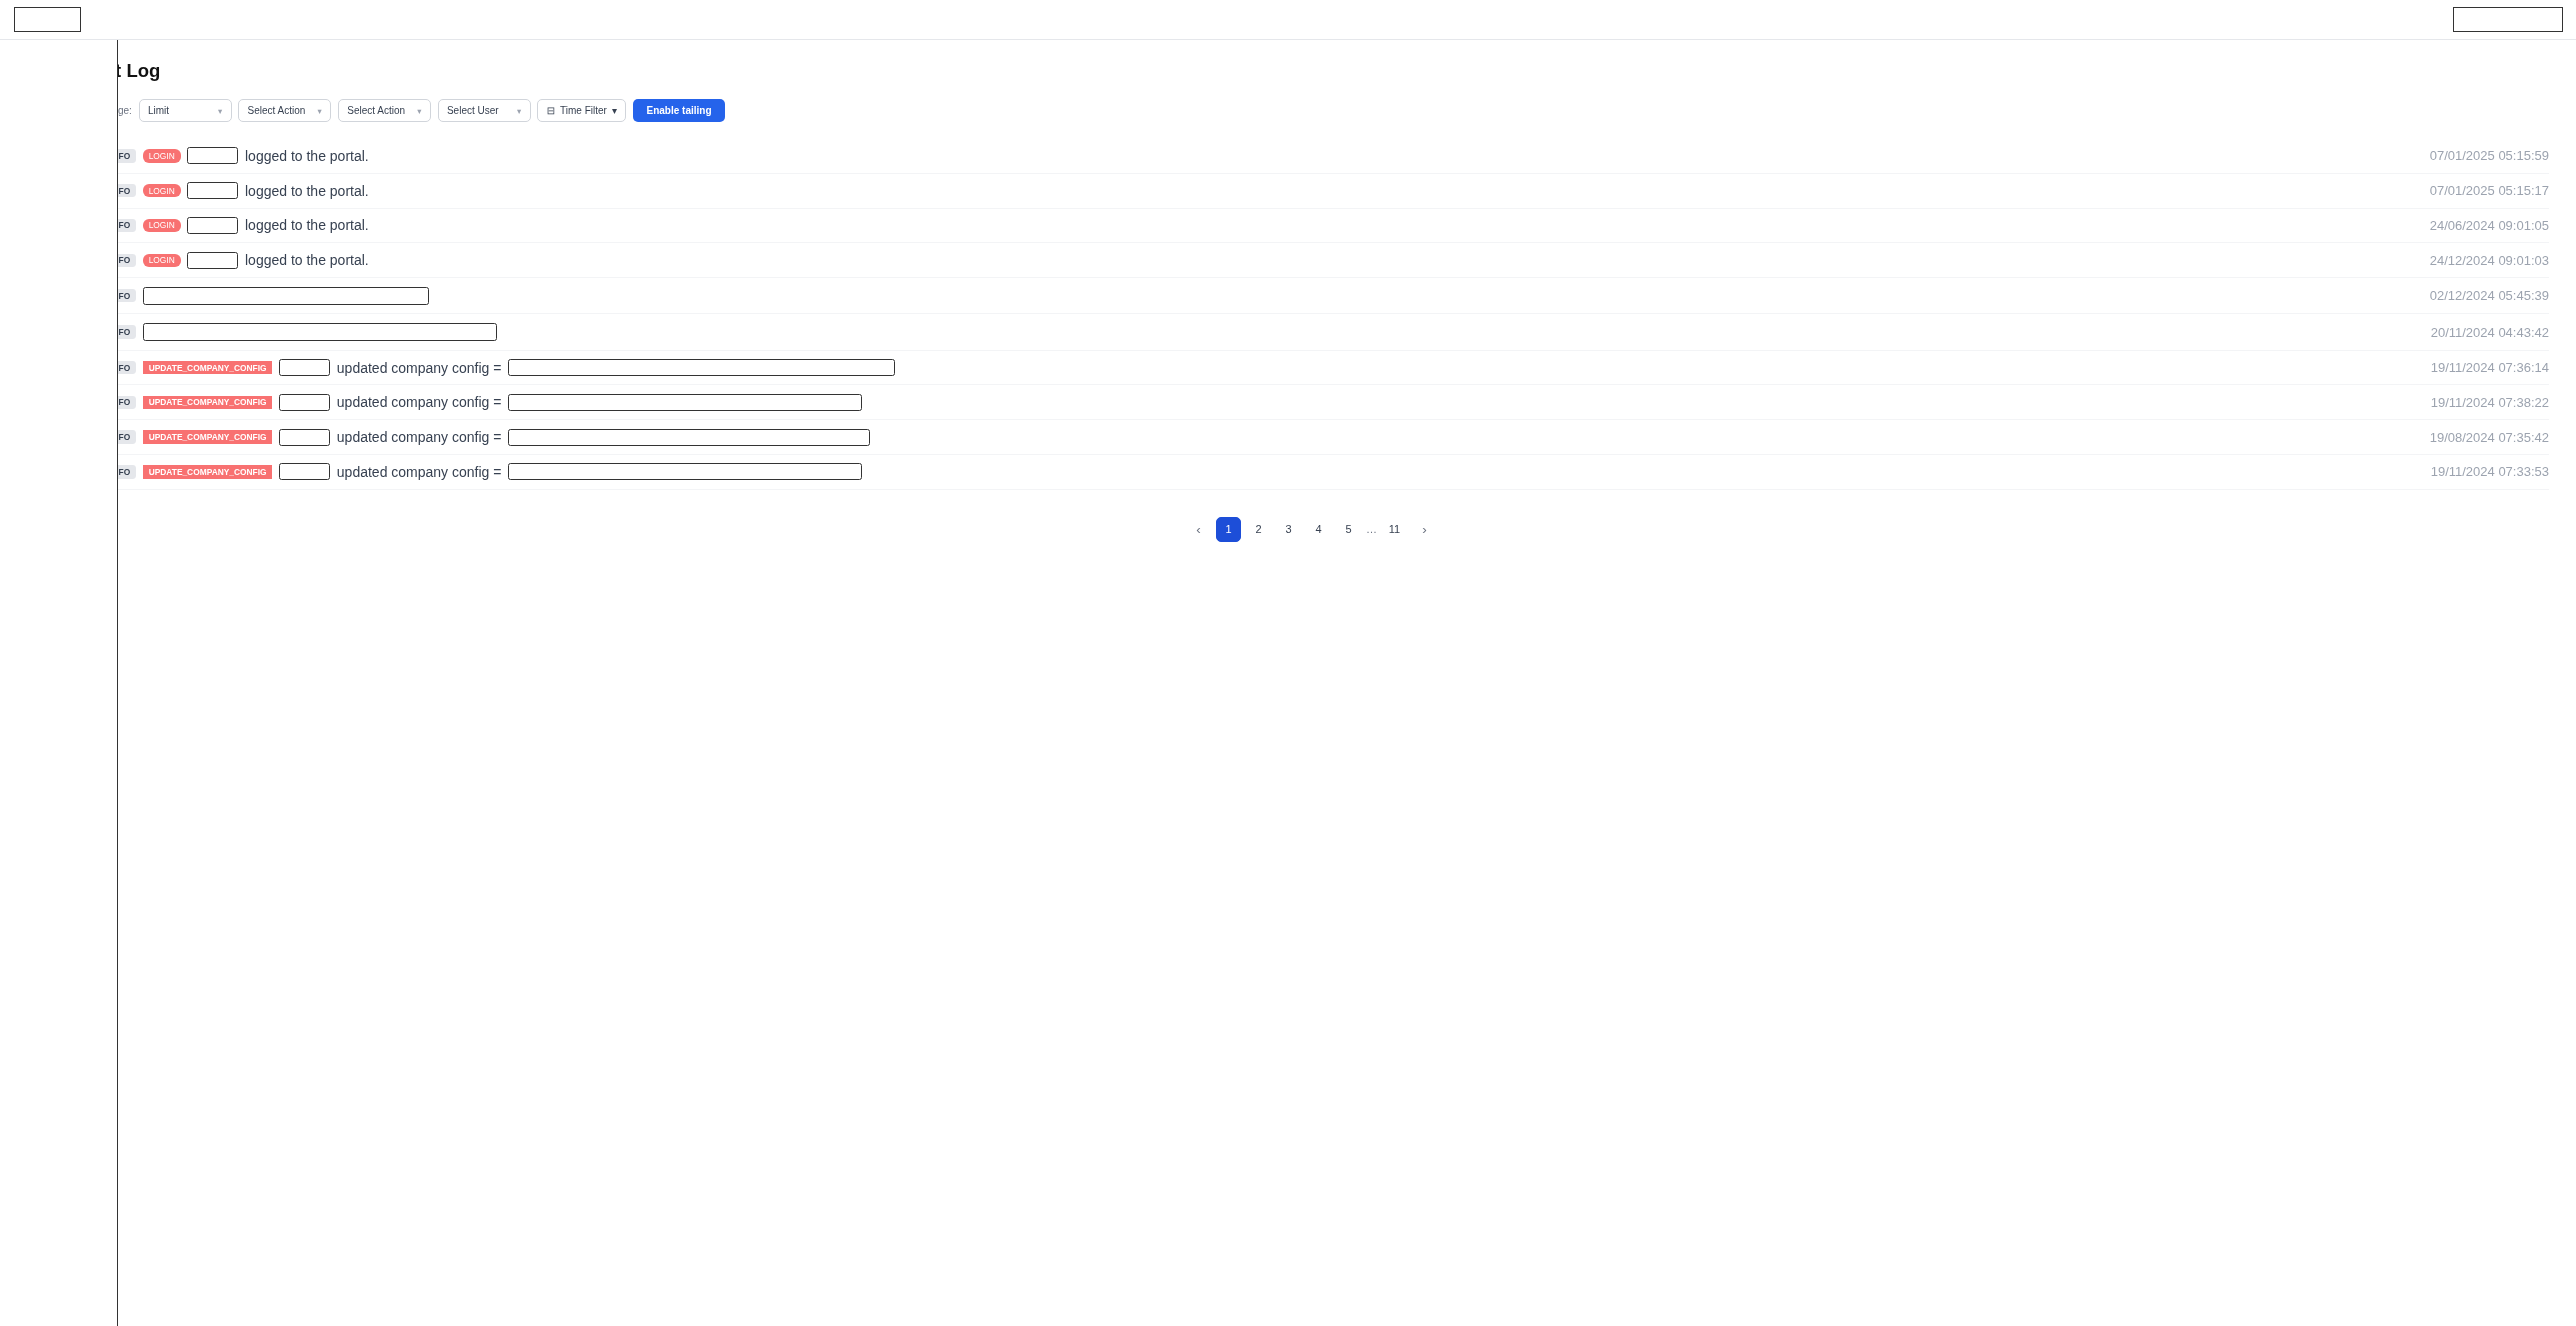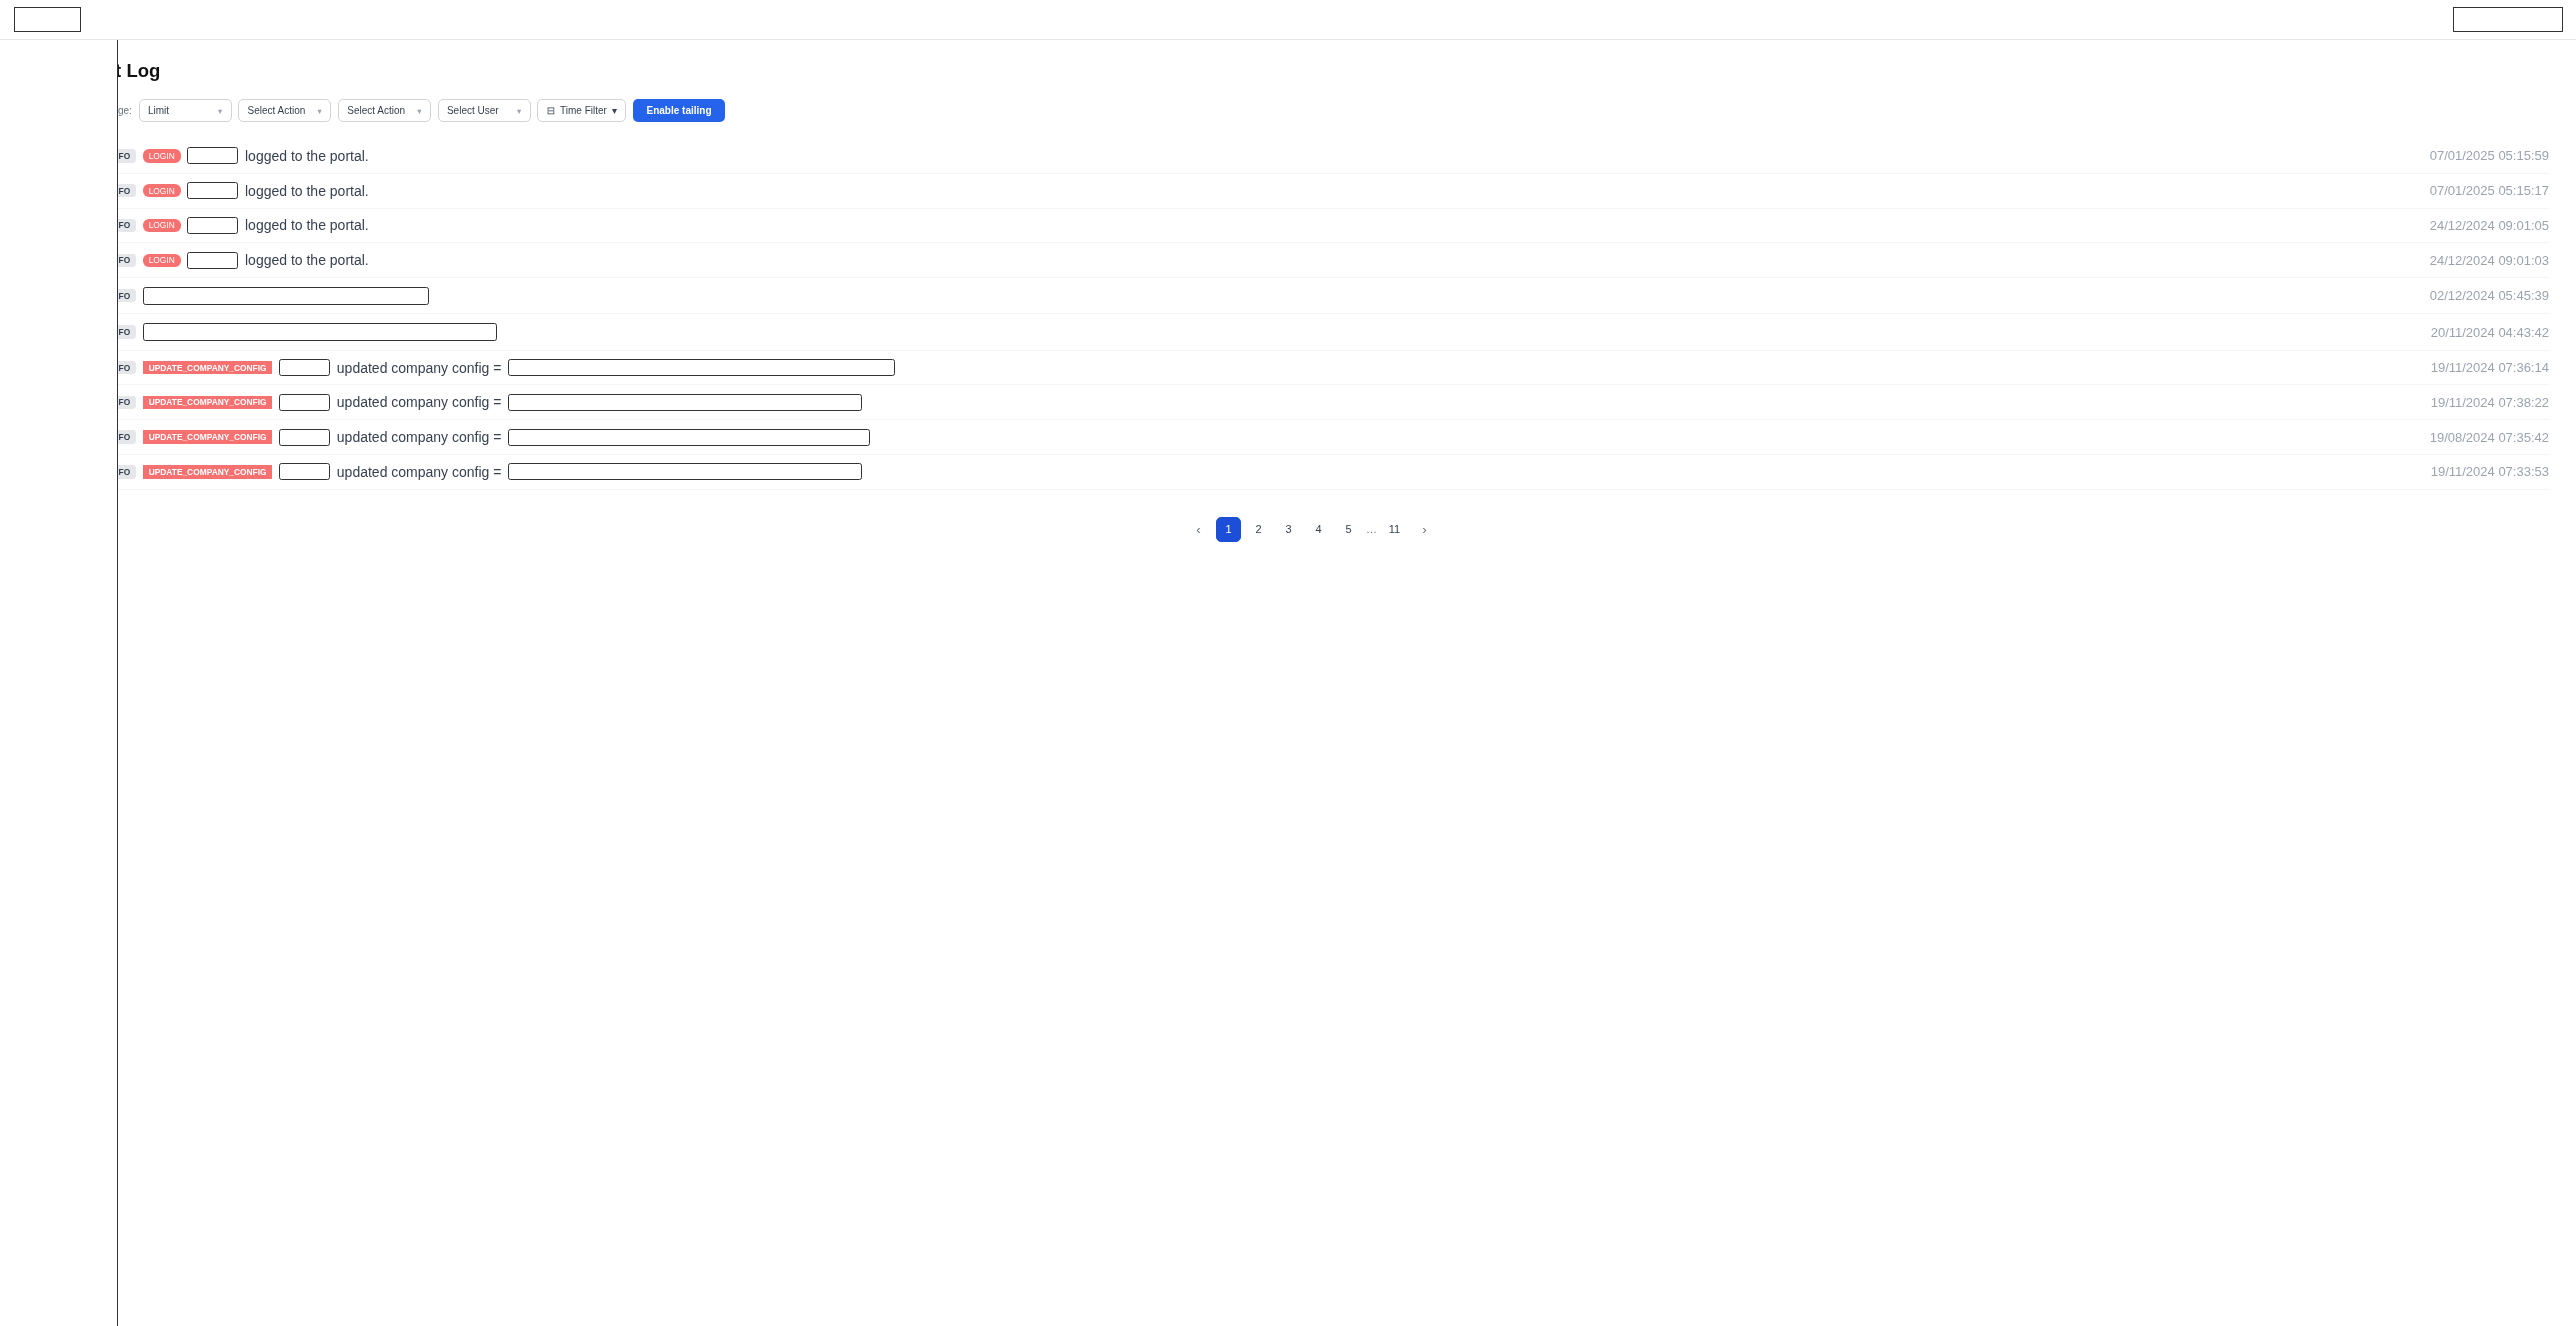--- a/index.html
+++ b/index.html
@@ -324,21 +324,21 @@
         <span class="log-text">logged to the portal.</span>
         <span class="log-timestamp">07/01/2025 05:15:17</span>
       </div>
 
       <div class="log-row">
         <span class="log-prefix">CL</span>
         <span class="badge-info">INFO</span>
         <span class="badge-login">LOGIN</span>
         <div class="log-user-box"></div>
         <span class="log-text">logged to the portal.</span>
-        <span class="log-timestamp">24/12/2024 09:01:05</span>
+        <span class="log-timestamp">24/06/2024 09:01:05</span>
       </div>
 
       <div class="log-row">
         <span class="log-prefix">CL</span>
         <span class="badge-info">INFO</span>
         <span class="badge-login">LOGIN</span>
         <div class="log-user-box"></div>
         <span class="log-text">logged to the portal.</span>
         <span class="log-timestamp">24/12/2024 09:01:03</span>
       </div>

